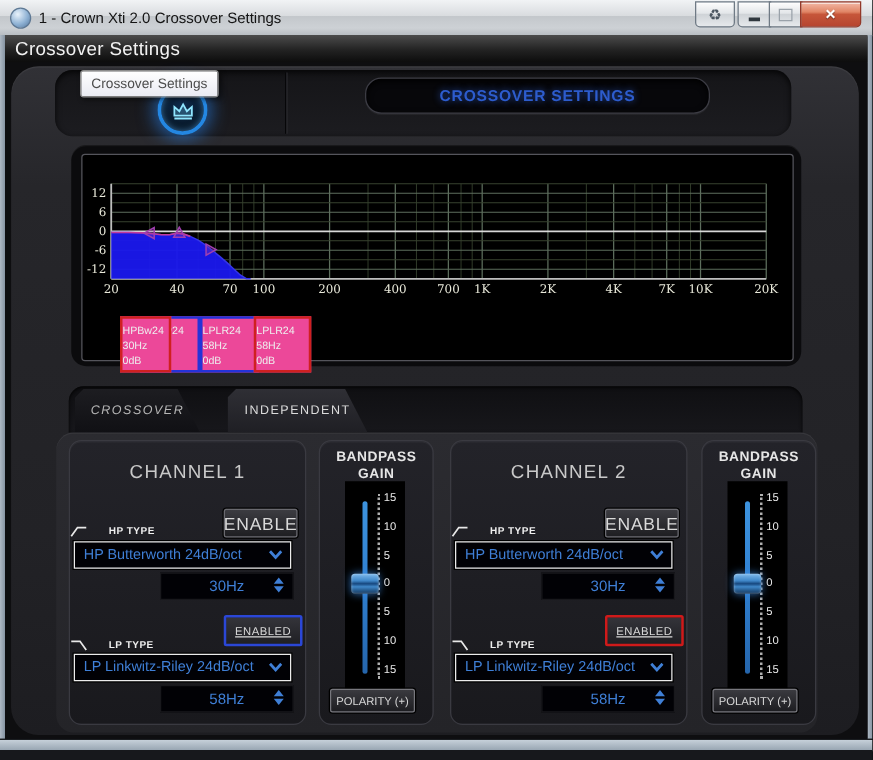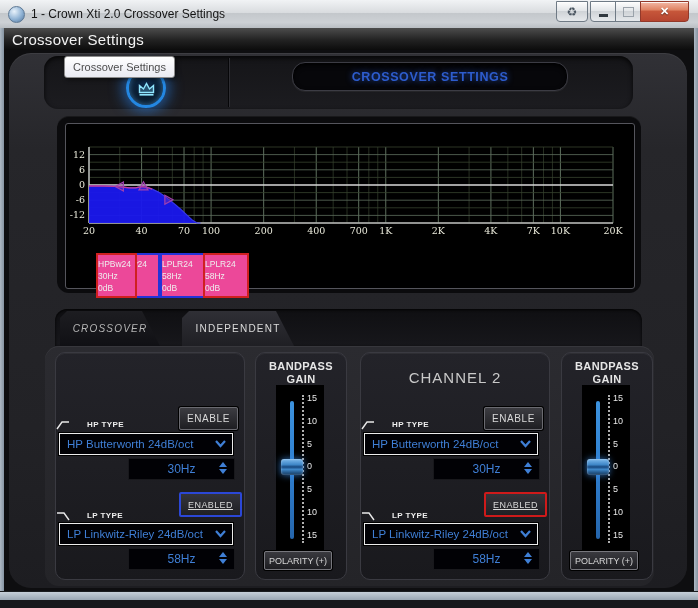--- a/index.html
+++ b/index.html
@@ -103,21 +103,21 @@
   .ch-panel{width:188px;}
   .bp-panel{width:90px;}
   .ch1{left:55px;} .ch2{left:360px;}
   .bp1{left:255px;} .bp2{left:561px;}
 
   .ch-title{position:absolute;left:0;top:16px;width:100%;text-align:center;
     color:#c9c9c9;font-size:15px;letter-spacing:1px;}
   .enable-btn{position:absolute;left:123px;top:54px;width:57px;height:21px;
     background:linear-gradient(180deg,#3c3c41,#1e1e22);
     border:1px solid #6a6a70;box-shadow:0 0 0 1px #000;border-radius:2px;
-    color:#d9d9d9;font-size:10px;letter-spacing:.6px;
+    color:#d9d9d9;font-size:14px;letter-spacing:.6px;
     display:flex;align-items:center;justify-content:center;}
   .enabled-btn{position:absolute;left:123px;top:139px;width:59px;height:21px;
     background:linear-gradient(180deg,#34343a,#202024);
     border:2px solid;border-radius:2px;color:#d9d9d9;font-size:9px;letter-spacing:.4px;
     display:flex;align-items:center;justify-content:center;text-decoration:underline;}
   .type-label{position:absolute;left:0;display:flex;align-items:flex-start;gap:17px;}
   .type-label span{color:#eee;font-size:8px;font-weight:bold;letter-spacing:.4px;}
   .hp-label{top:67px;} .lp-label{top:158px;}
   .selectbox{position:absolute;left:3px;width:172px;height:20px;background:#010105;
     border:1px solid #ececec;box-shadow:0 0 0 1px #000;
@@ -293,20 +293,21 @@
   <span>0dB</span>
 </div>
 
 <div class="abs tabstrip"></div>
 <div class="abs tab tab-crossover">CROSSOVER</div>
 <div class="abs tab tab-independent">INDEPENDENT</div>
 
 <div class="abs chanarea"></div>
 
 <div class="abs panel ch-panel ch1">
+  <div class="ch-title">CHANNEL 1</div>
   <div class="enable-btn">ENABLE</div>
   <div class="type-label hp-label">
     <svg width="14" height="10" viewBox="0 0 14 10">
       <polyline points="1,9 6,2 13,2" fill="none" stroke="#e8e8e8" stroke-width="1.4"></polyline>
       </svg>
     <span>HP TYPE</span>
   </div>
   <div class="selectbox hp-select">
     <span class="sel-text">HP Butterworth 24dB/oct</span>
     <svg width="11" height="8" viewBox="0 0 11 8">

